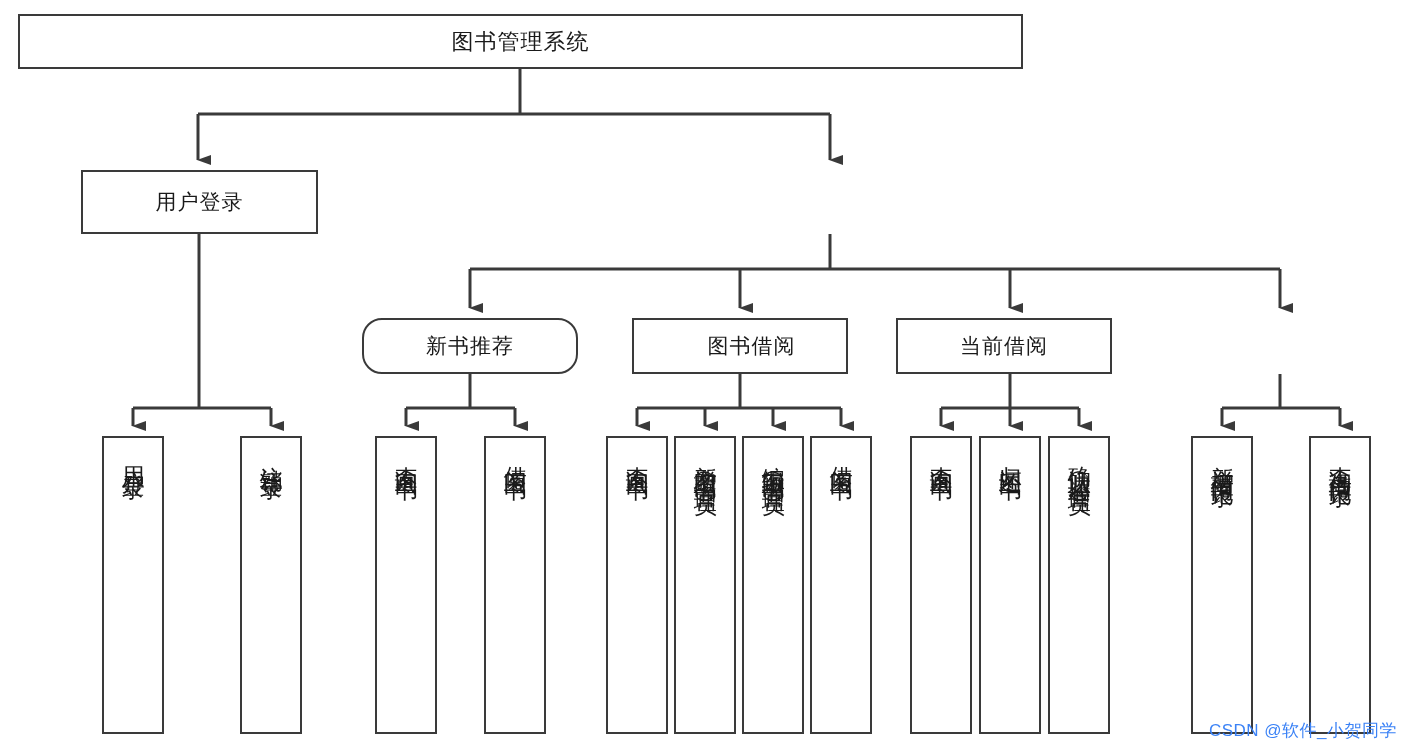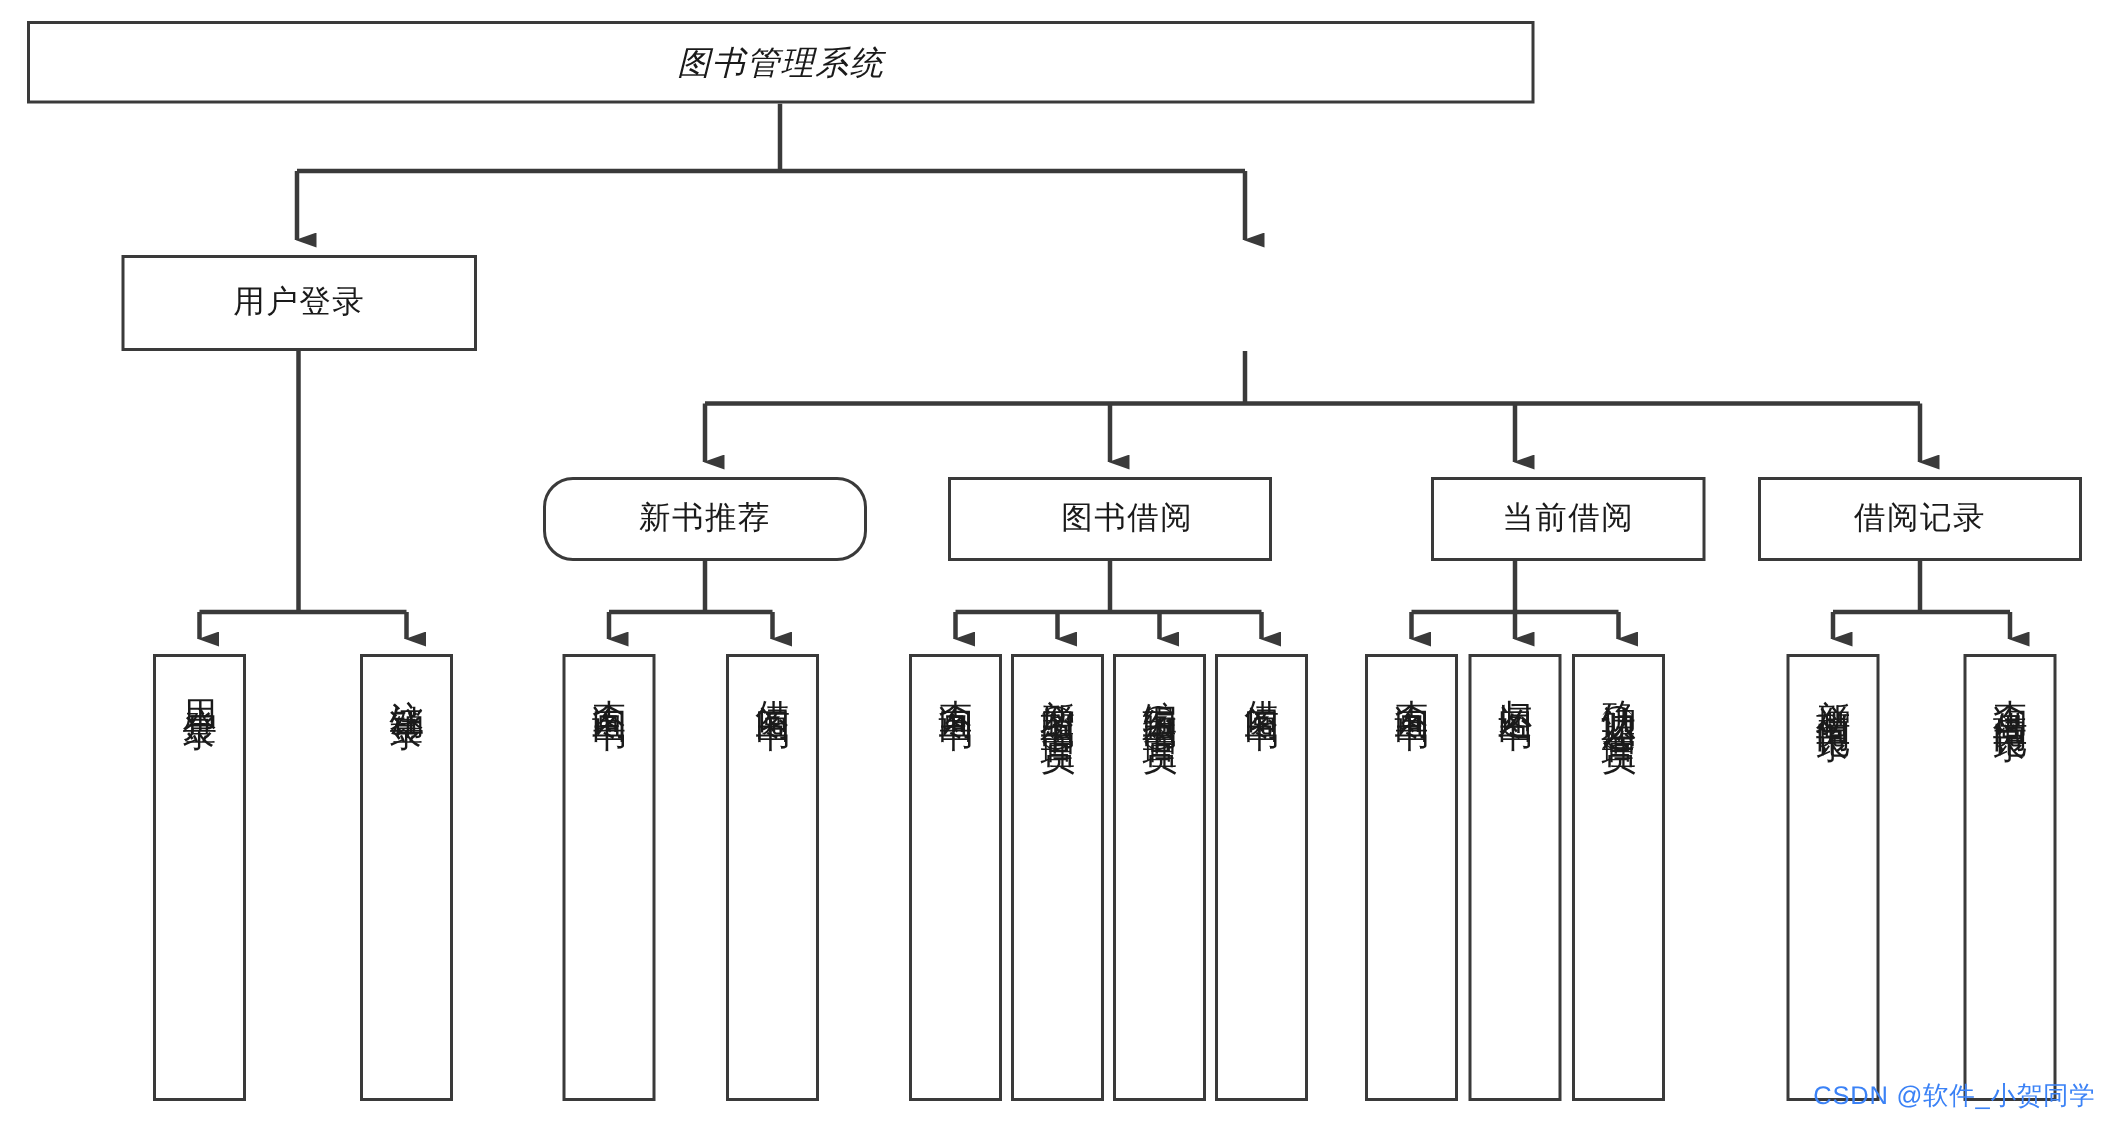--- a/index.html
+++ b/index.html
@@ -107,44 +107,41 @@
       <path d="M1010,408 L1010,426" marker-end="url(#arrow)"></path>
       <path d="M1079,408 L1079,426" marker-end="url(#arrow)"></path>
 
       <path d="M1280,374 L1280,408"></path>
       <path d="M1222,408 L1340,408"></path>
       <path d="M1222,408 L1222,426" marker-end="url(#arrow)"></path>
       <path d="M1340,408 L1340,426" marker-end="url(#arrow)"></path>
     </g>
   </svg>
 
-  <div class="node h root" style="left:18px;top:14px;width:1005px;height:55px;font-style:italic;">
+  <div class="node h root" style="left:18px;top:14px;width:1005px;height:55px;">
     <span class="lbl">图书管理系统</span>
   </div>
 
   <div class="node h" style="left:81px;top:170px;width:237px;height:64px;">
     <span class="lbl">用户登录</span>
   </div>
 
 
   <div class="node h" style="left:362px;top:318px;width:216px;height:56px;border-radius:20px;">
     <span class="lbl">新书推荐</span>
   </div>
 
   <div class="node h" style="left:632px;top:318px;width:216px;height:56px;padding-left:23px;">
     <span class="lbl">图书借阅</span>
   </div>
 
-  <div class="node h" style="left:954px;top:318px;width:183px;height:56px;">
+  <div class="node h" style="left:896px;top:318px;width:216px;height:56px;">
     <span class="lbl">当前借阅</span>
   </div>
 
-  <div class="node h" style="left:1172px;top:318px;width:216px;height:56px;">
-    <span class="lbl">借阅记录</span>
-  </div>
 
   <div class="node v" style="left:102px;top:436px;width:62px;height:298px;">
     <span class="lbl">用户登录</span>
   </div>
 
   <div class="node v" style="left:240px;top:436px;width:62px;height:298px;">
     <span class="lbl">注销登录</span>
   </div>
 
   <div class="node v" style="left:375px;top:436px;width:62px;height:298px;">

